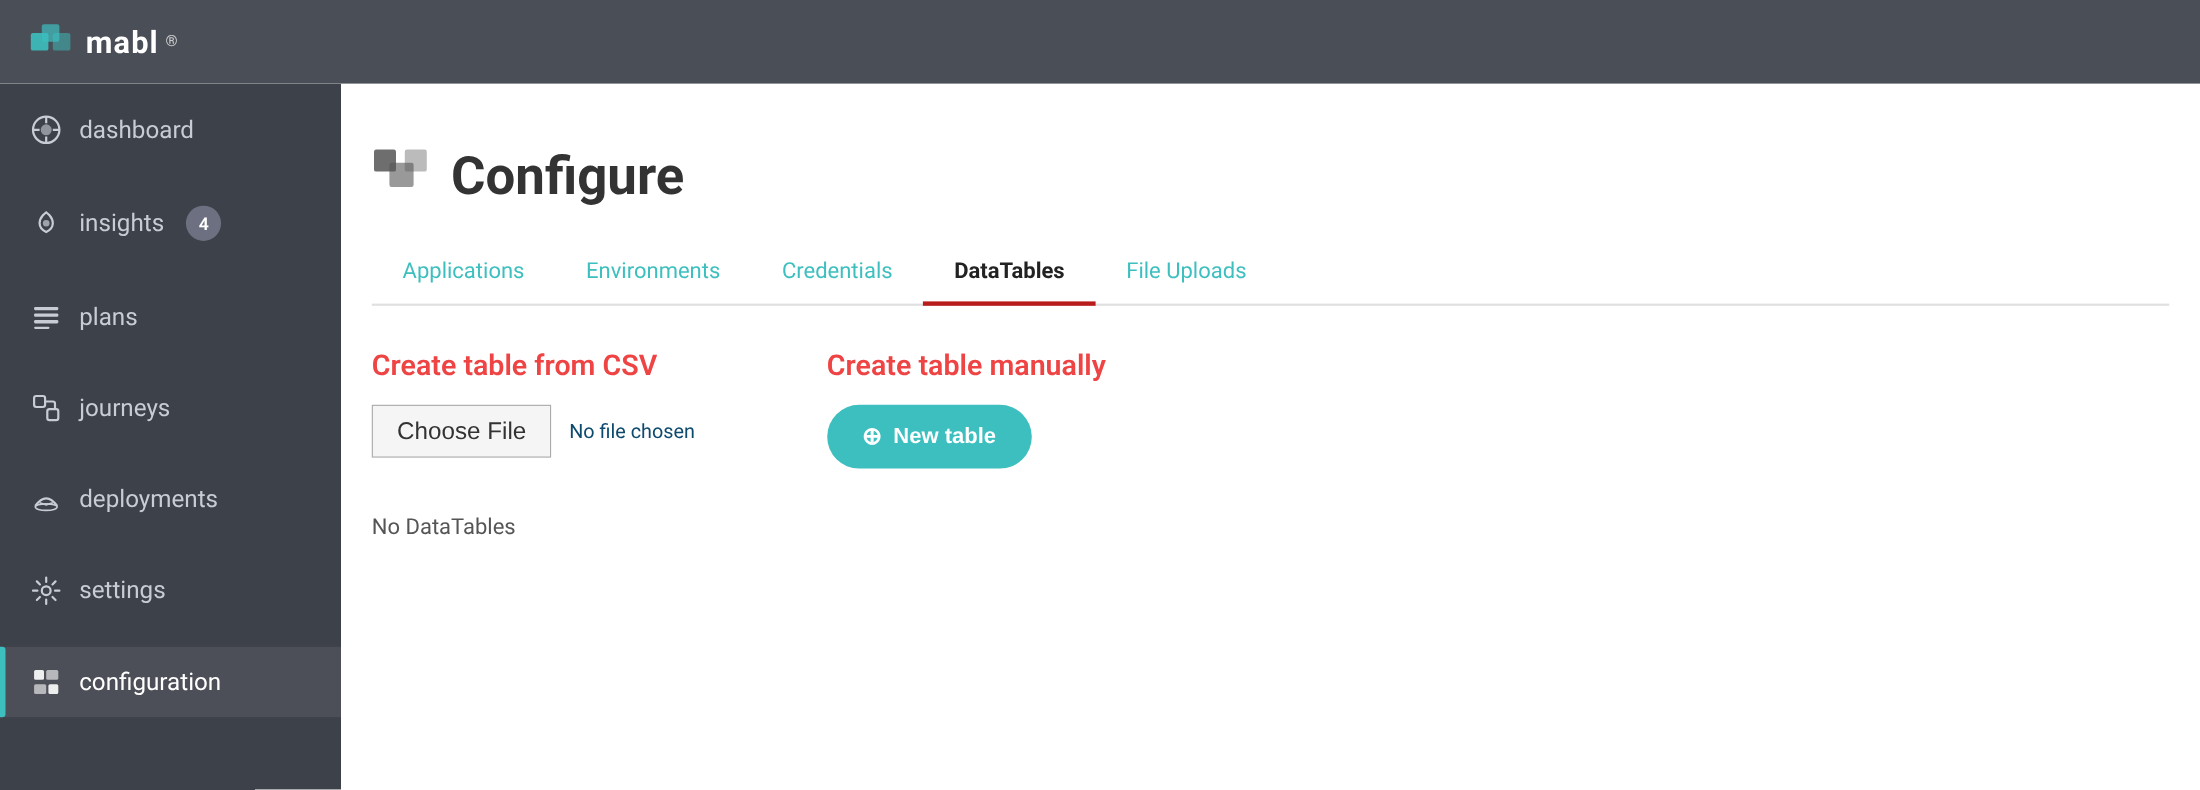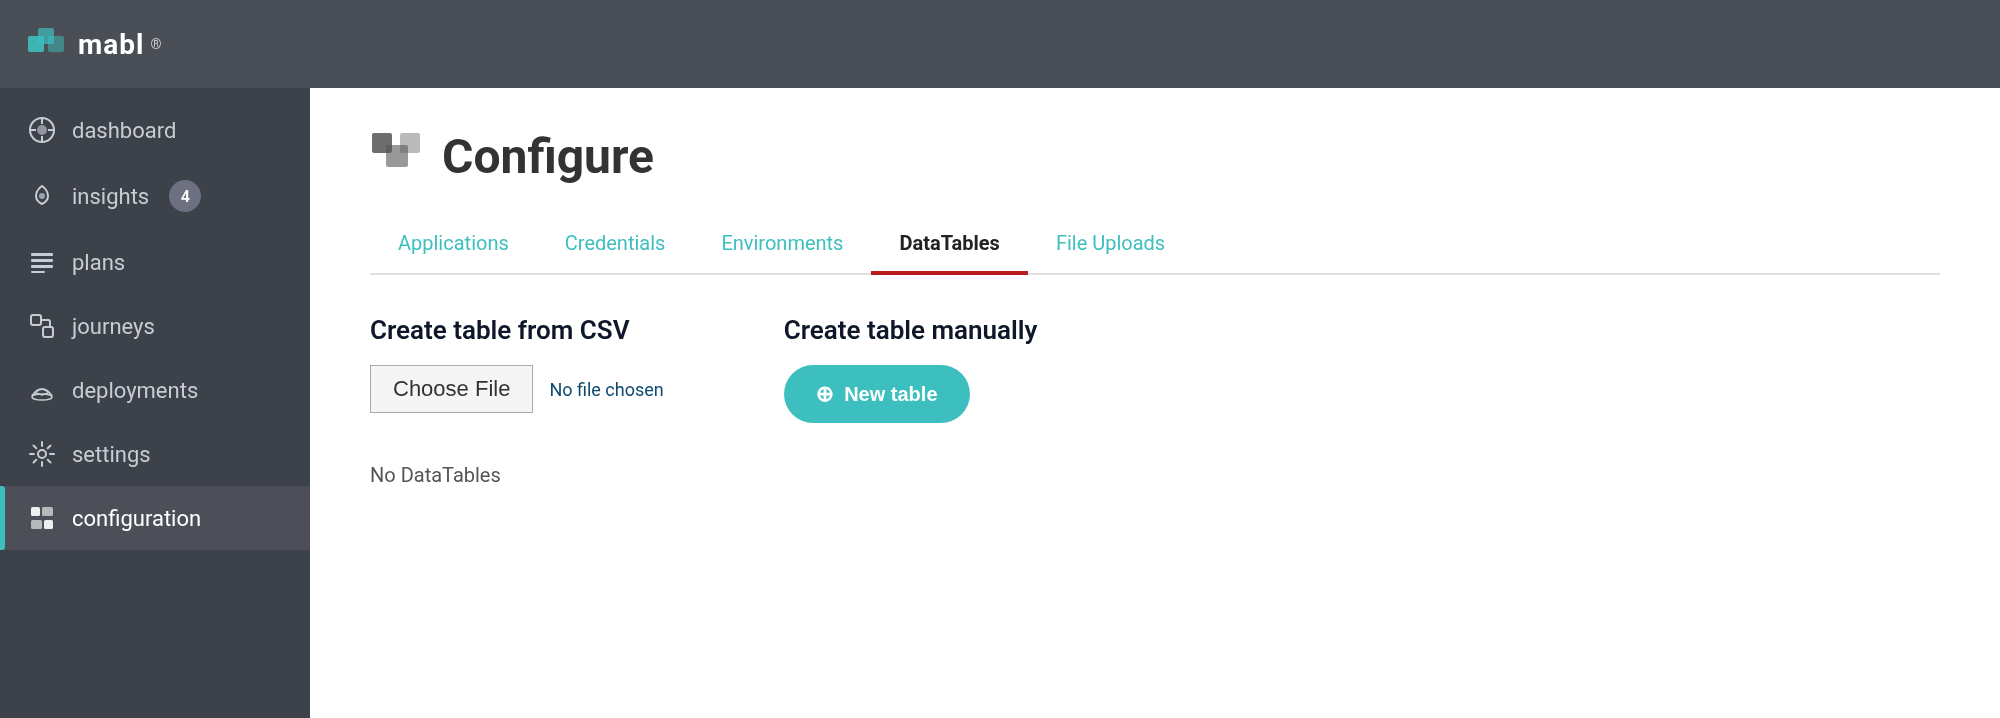--- a/index.html
+++ b/index.html
@@ -1,21 +1,21 @@
 <!DOCTYPE html>
 <html><head>
   <meta charset="utf-8">
   <style>
     * { box-sizing: border-box; margin: 0; padding: 0; }
     body { font-family: -apple-system, BlinkMacSystemFont, 'Segoe UI', Roboto, sans-serif; display: flex; flex-direction: column; height: 718px; width: 2000px; overflow: hidden; }
 
     
     .topbar {
       background: #4a4e57;
-      height: 88px;
+      height: 76px;
       display: flex;
       align-items: center;
       padding: 0 24px;
       flex-shrink: 0;
     }
     .logo-area {
       display: flex;
       align-items: center;
       gap: 10px;
     }
@@ -38,20 +38,21 @@
     }
 
     
     .sidebar {
       width: 310px;
       background: #3d4149;
       flex-shrink: 0;
       display: flex;
       flex-direction: column;
       padding-top: 10px;
+      gap: 19px;
     }
     .sidebar-item {
       display: flex;
       align-items: center;
       gap: 16px;
       padding: 18px 28px;
       color: #c8cdd5;
       font-size: 22px;
       cursor: pointer;
       position: relative;
@@ -91,22 +92,23 @@
     .icon-svg {
       width: 28px;
       height: 28px;
       flex-shrink: 0;
     }
 
     
     .content {
       flex: 1;
       background: #fff;
-      padding: 40px 60px;
+      padding: 40px 28px;
       overflow-y: auto;
+      margin-top: 15px;
     }
 
     
     .page-header {
       display: flex;
       align-items: center;
       gap: 20px;
       margin-bottom: 30px;
     }
     .page-title {
@@ -145,21 +147,21 @@
 
     
     .sections-row {
       display: flex;
       gap: 120px;
       margin-bottom: 40px;
     }
     .section-title {
       font-size: 26px;
       font-weight: 600;
-      color: #0f172a;
+      color: #ef4444;
       margin-bottom: 20px;
     }
     .file-input-area {
       display: flex;
       align-items: center;
       gap: 16px;
     }
     .choose-file-btn {
       padding: 10px 22px;
       border: 1px solid #aaa;
@@ -295,22 +297,22 @@
       <svg class="config-icon" viewBox="0 0 52 52" fill="none">
         <rect x="2" y="2" width="20" height="20" rx="2" fill="#555" opacity="0.85"></rect>
         <rect x="16" y="14" width="22" height="22" rx="2" fill="#555" opacity="0.6"></rect>
         <rect x="30" y="2" width="20" height="20" rx="2" fill="#555" opacity="0.4"></rect>
       </svg>
       <h1 class="page-title">Configure</h1>
     </div>
 
     <div class="tabs">
       <a class="tab">Applications</a>
+      <a class="tab">Environments</a>
       <a class="tab">Credentials</a>
-      <a class="tab">Environments</a>
       <a class="tab active">DataTables</a>
       <a class="tab">File Uploads</a>
     </div>
 
     <div class="sections-row">
 
       <div class="csv-section">
         <div class="section-title">Create table from CSV</div>
         <div class="file-input-area">
           <button class="choose-file-btn">Choose File</button>

